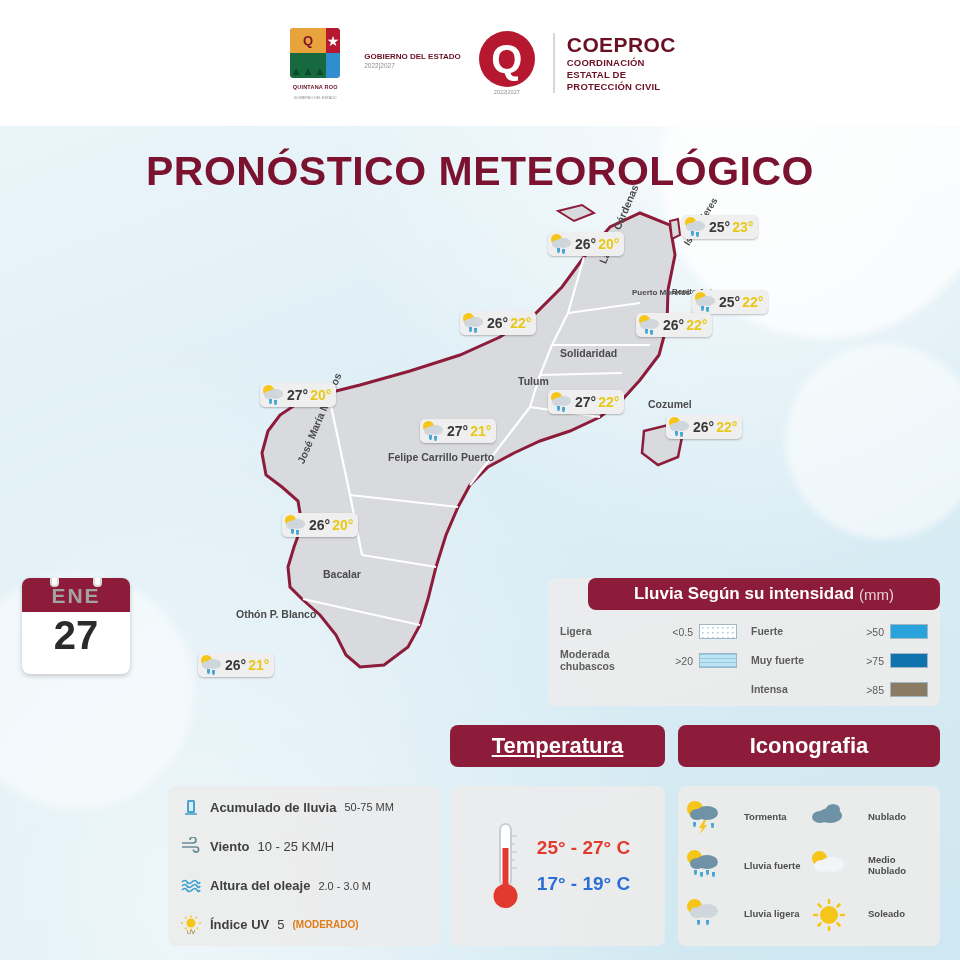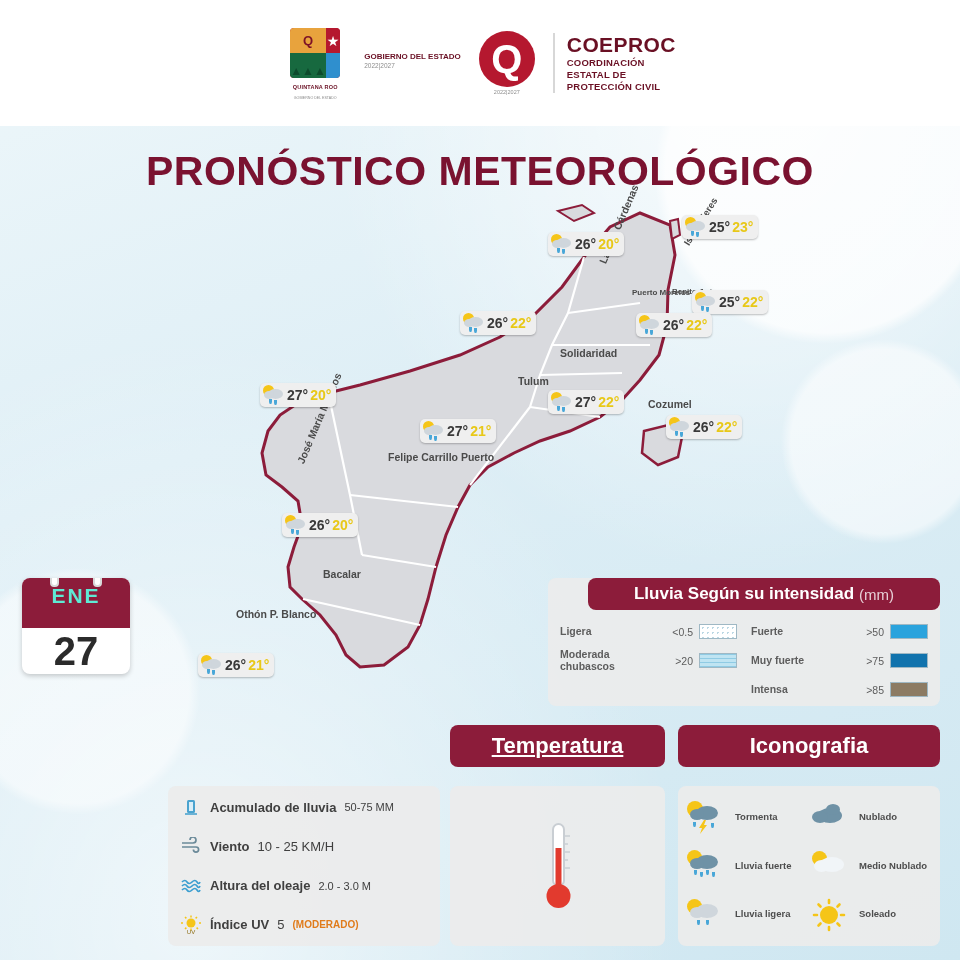--- a/index.html
+++ b/index.html
@@ -102,21 +102,21 @@
   .mlabel { position:absolute; font-size:10.5px; font-weight:bold; color:#4a4a4a; white-space:nowrap;}
   .mlabel.rot { transform: rotate(-67deg); transform-origin: left center; }
   .mlabel.rot2 { transform: rotate(-58deg); transform-origin: left center; }
 
   
   .cal {
     position:absolute; left:22px; top:578px; width:108px; height:96px;
     background:#fff; border-radius:8px; box-shadow:0 2px 5px rgba(0,0,0,.2);
     overflow:hidden; text-align:center;
   }
-  .cal .m { background:#8c1c3a; color:#5eead4; font-size:21px; font-weight:bold; padding:6px 0 20px; letter-spacing:2px;}
+  .cal .m { background:#8c1c3a; color:#a3a3a3; font-size:21px; font-weight:bold; padding:6px 0 4px; letter-spacing:2px;}
   .cal .d { font-size:40px; font-weight:bold; color:#2b2b2b; line-height:1.05; padding-top:2px;}
   .cal .ring { position:absolute; top:-5px; width:9px;height:14px;background:#fff;border-radius:4px; border:2px solid #d9d9d9;}
   .cal .ring.l{left:28px;} .cal .ring.r{right:28px;}
 
   
   .rain-panel {
     position:absolute; left:548px; top:578px; width:392px; height:128px;
     background:rgba(236,236,236,.92); border-radius:8px;
   }
   .panel-head {
@@ -170,21 +170,21 @@
   .thermo { width:40px; height:96px; position:relative;}
   .temp-vals .hi { font-size:19px; font-weight:bold; color:#e23a2e; margin-bottom:14px;}
   .temp-vals .lo { font-size:19px; font-weight:bold; color:#2b6fd6; }
 
   
   .icono-panel {
     position:absolute; left:678px; top:786px; width:262px; height:160px;
     background:rgba(236,236,236,.92); border-radius:8px; padding:8px 8px;
     display:grid; grid-template-columns:1fr 1fr; grid-template-rows:1fr 1fr 1fr; gap:2px;
   }
-  .ic-cell { display:flex; align-items:center; gap:11px;}
+  .ic-cell { display:flex; align-items:center; gap:20px;}
   .ic-cell .nm { font-size:9.5px; font-weight:bold; color:#4d4d4d; line-height:1.15;}
   .ic-box { width:38px;height:34px; position:relative; flex:none;}
 
   
   .sun { position:absolute; border-radius:50%; background:#f5c518; }
   .cloud { position:absolute; background:#cfd6dc; border-radius:50%; }
   .cloud-d { position:absolute; background:#6f92a6; border-radius:50%;}
   .cloud-w { position:absolute; background:#f1f5f8; border-radius:50%;}
   .drop { position:absolute; width:2.5px;height:5px;background:#49a7d8;border-radius:0 0 50% 50%;}
 </style>
@@ -507,20 +507,24 @@
   <div class="thermo">
     <svg width="40" height="96" viewBox="0 0 40 96">
       <rect x="15" y="6" width="11" height="62" rx="5.5" fill="#ffffff" stroke="#c9ced3" stroke-width="2"></rect>
       <circle cx="20.5" cy="78" r="12" fill="#e23a2e"></circle>
       <rect x="17.5" y="30" width="6" height="46" fill="#e23a2e"></rect>
       <g stroke="#c9ced3" stroke-width="1.6">
         <path d="M26 18h6M26 26h4M26 34h6M26 42h4M26 50h6"></path>
       </g>
     </svg>
   </div>
+  <div class="temp-vals">
+    <div class="hi">25° - 27° C</div>
+    <div class="lo">17° - 19° C</div>
+  </div>
 </div>
 
 <div class="icono-panel">
 
   <div class="ic-cell">
     <span class="ic-box">
       <i class="sun" style="width:16px;height:16px;left:1px;top:1px;"></i>
       <i class="cloud-d" style="width:22px;height:14px;left:10px;top:6px;"></i>
       <i class="cloud-d" style="width:14px;height:11px;left:4px;top:9px;"></i>
       <svg style="position:absolute;left:12px;top:20px;" width="10" height="14" viewBox="0 0 10 14">

